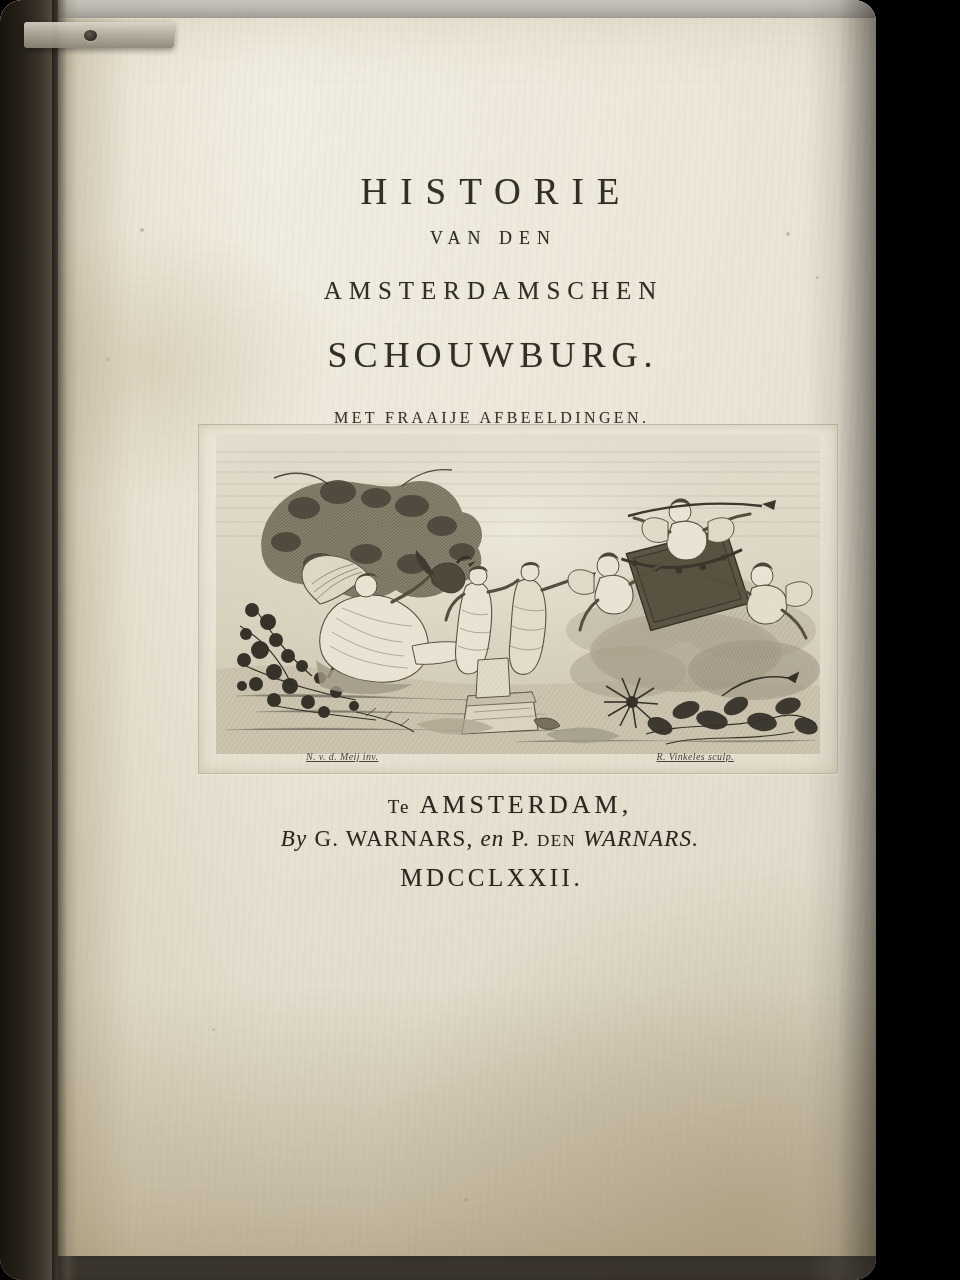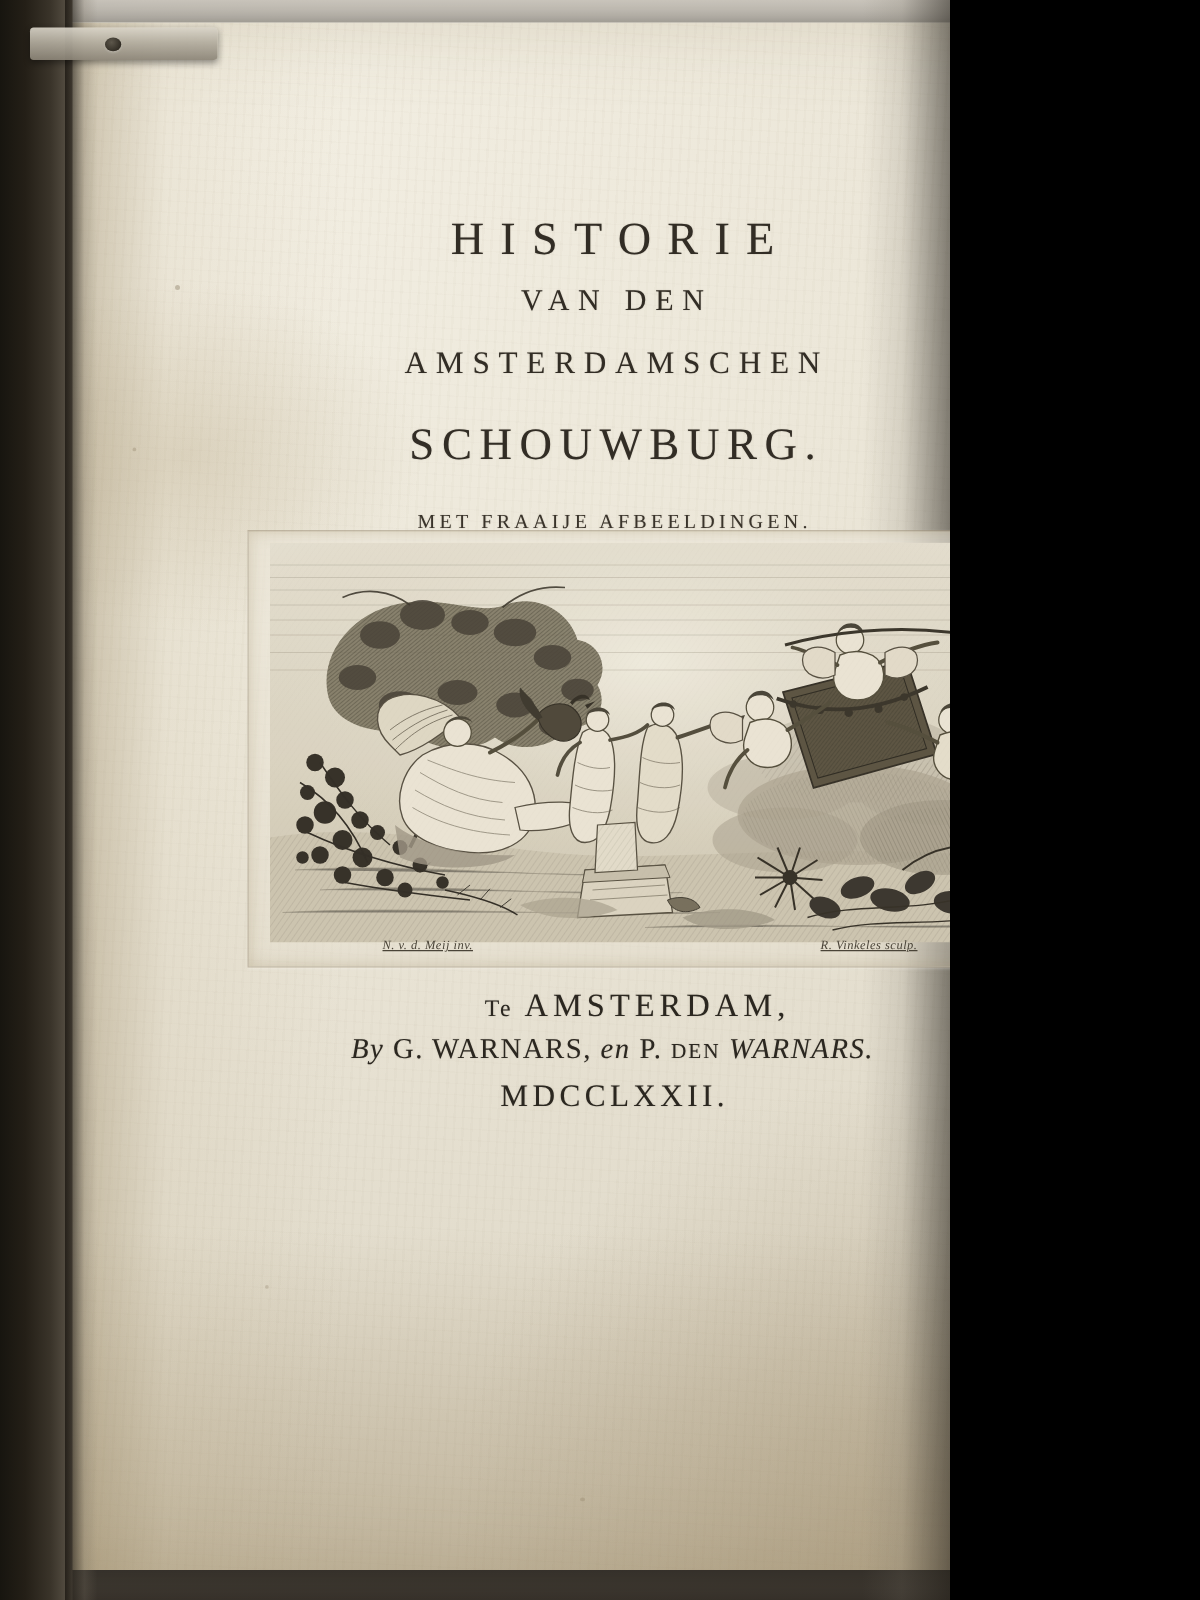--- a/index.html
+++ b/index.html
@@ -2,25 +2,26 @@
 <html><head>
 <meta charset="utf-8">
 <style>
   html, body {
     margin: 0;
     padding: 0;
     background: #000;
   }
   #page {
     position: relative;
-    width: 760px;
+    width: 876px;
     height: 1280px;
     overflow: hidden;
     background: #c4b5fd;
     font-family: "Liberation Serif", serif;
+    border-radius: 22px;
   }
 
   
   .surface {
     position: absolute;
     inset: 0;
     background:
       linear-gradient(100deg, #8e8a82 0%, #a9a49b 12%, #b6b1a7 30%, #b2ada3 70%, #9d9890 100%);
   }
   .surface-top {
@@ -123,21 +124,21 @@
     font-family: "Liberation Serif", serif;
     color: #322d25;
     white-space: nowrap;
   }
   .l1 {
     position: absolute; left: 0; top: 170px; width: 892px;
     font-size: 37px; letter-spacing: 13px; text-indent: 13px;
   }
   .l2 {
     position: absolute; left: 0; top: 228px; width: 892px;
-    font-size: 24px; letter-spacing: 7px; text-indent: 7px;
+    font-size: 18px; letter-spacing: 7px; text-indent: 7px;
   }
   .l3 {
     position: absolute; left: 0; top: 277px; width: 892px;
     font-size: 25px; letter-spacing: 7px; text-indent: 7px;
   }
   .l4 {
     position: absolute; left: 0; top: 334px; width: 892px;
     font-size: 36px; letter-spacing: 6px; text-indent: 6px;
   }
   .l5 {

